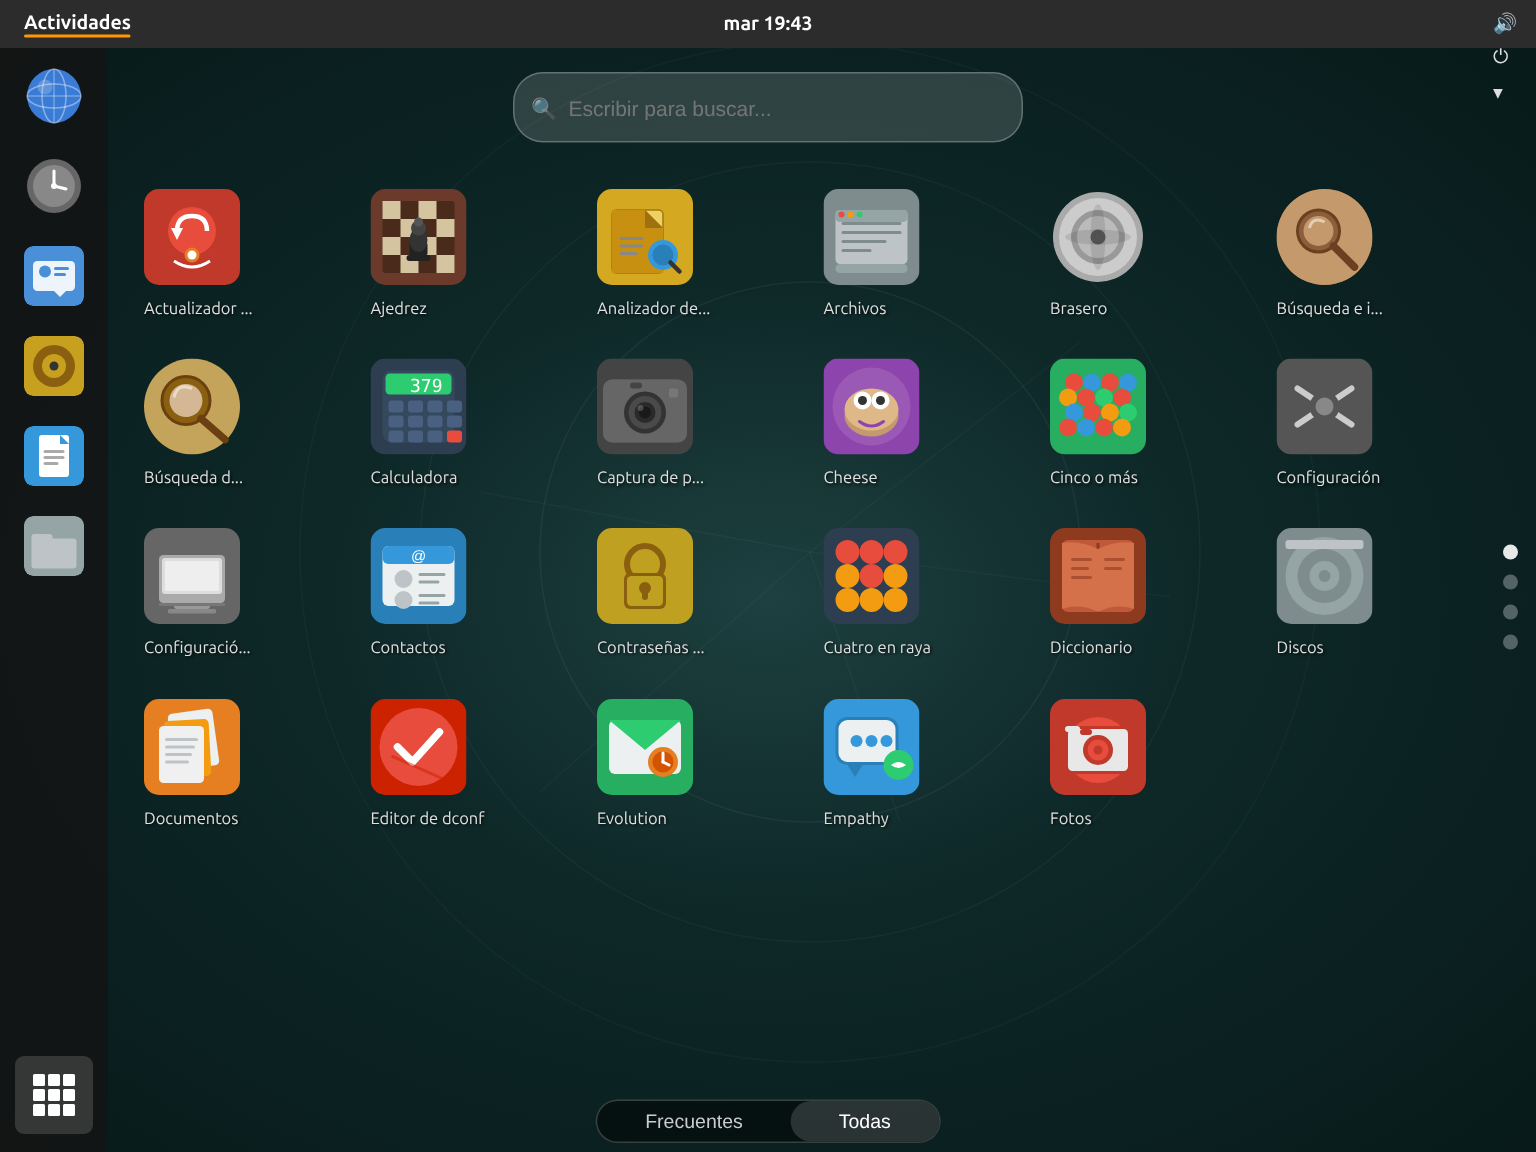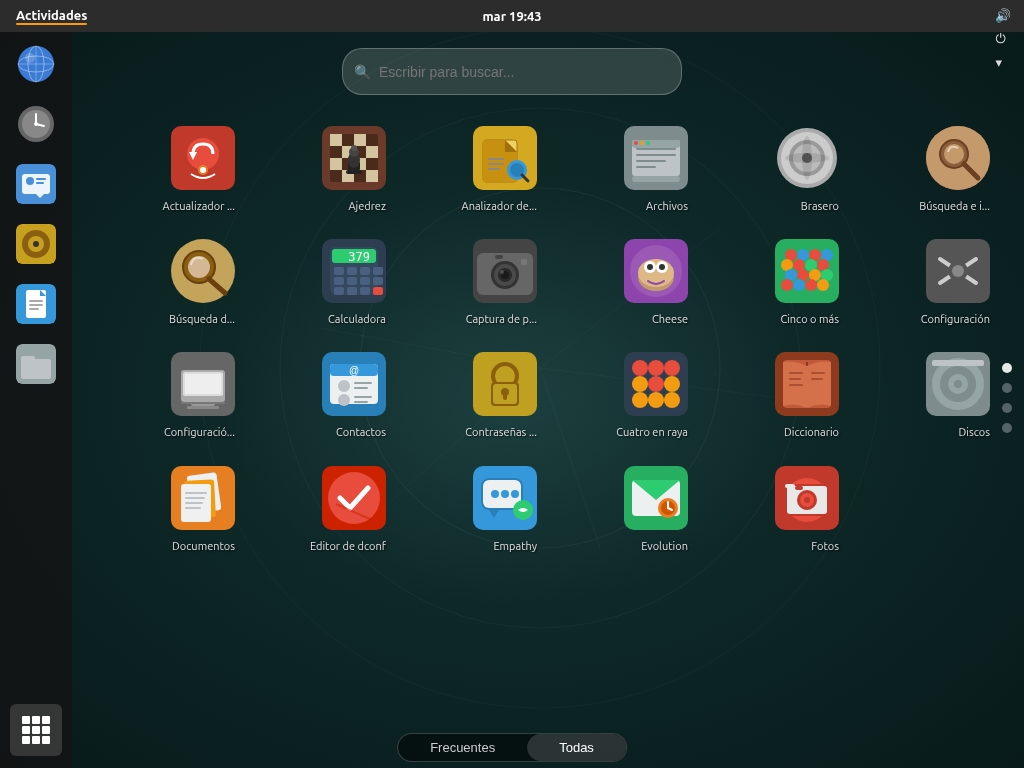--- a/index.html
+++ b/index.html
@@ -157,21 +157,21 @@
       left: 82px;
       right: 20px;
       display: grid;
       grid-template-columns: repeat(6, 1fr);
       gap: 10px 4px;
       padding: 10px;
     }
     .app-item {
       display: flex;
       flex-direction: column;
-      align-items: flex-end;
+      align-items: flex-start;
       cursor: pointer;
       padding: 8px 4px;
       border-radius: 8px;
       transition: background 0.15s;
     }
     .app-icon {
       width: 64px;
       height: 64px;
       border-radius: 10px;
       display: flex;
@@ -675,51 +675,51 @@
     <circle cx="32" cy="32" r="26" fill="#e74c3c"></circle>
     <path d="M18 32 L28 42 L46 22" fill="none" stroke="white" stroke-width="5" stroke-linecap="round" stroke-linejoin="round"></path>
     <line x1="14" y1="38" x2="50" y2="54" stroke="#cc2200" stroke-width="2" opacity="0.5"></line>
   </svg>
         </div>
         <div class="app-label">Editor de dconf</div>
       </div>
       <div class="app-item">
         <div class="app-icon">
           <svg viewBox="0 0 64 64" xmlns="http://www.w3.org/2000/svg" width="64" height="64">
+    <rect width="64" height="64" rx="10" fill="#27ae60"></rect>
+    <rect x="8" y="14" width="48" height="36" rx="4" fill="#ecf0f1"></rect>
+    <polygon points="8,14 32,34 56,14" fill="#2ecc71"></polygon>
+    <rect x="8" y="50" width="48" height="6" rx="2" fill="#27ae60" opacity="0.5"></rect>
+    <circle cx="44" cy="42" r="10" fill="#e67e22"></circle>
+    <circle cx="44" cy="42" r="7" fill="#d35400"></circle>
+    <line x1="44" y1="36" x2="44" y2="42" stroke="white" stroke-width="2" stroke-linecap="round"></line>
+    <line x1="44" y1="42" x2="48" y2="44" stroke="white" stroke-width="2" stroke-linecap="round"></line>
+  </svg>
+        </div>
+        <div class="app-label">Evolution</div>
+      </div>
+      <div class="app-item">
+        <div class="app-icon">
+          <svg viewBox="0 0 64 64" xmlns="http://www.w3.org/2000/svg" width="64" height="64">
     <rect width="64" height="64" rx="10" fill="#3498db"></rect>
     <rect x="8" y="12" width="42" height="32" rx="8" fill="#2980b9"></rect>
     <rect x="10" y="14" width="38" height="28" rx="6" fill="#ecf0f1"></rect>
     <circle cx="22" cy="28" r="4" fill="#3498db"></circle>
     <circle cx="32" cy="28" r="4" fill="#3498db"></circle>
     <circle cx="42" cy="28" r="4" fill="#3498db"></circle>
     <polygon points="16,44 26,44 21,52" fill="#2980b9"></polygon>
     <circle cx="50" cy="44" r="10" fill="#2ecc71"></circle>
     <path d="M45 44 Q50 40 55 44 Q50 48 45 44" fill="white"></path>
   </svg>
         </div>
         <div class="app-label">Empathy</div>
       </div>
       <div class="app-item">
         <div class="app-icon">
           <svg viewBox="0 0 64 64" xmlns="http://www.w3.org/2000/svg" width="64" height="64">
-    <rect width="64" height="64" rx="10" fill="#27ae60"></rect>
-    <rect x="8" y="14" width="48" height="36" rx="4" fill="#ecf0f1"></rect>
-    <polygon points="8,14 32,34 56,14" fill="#2ecc71"></polygon>
-    <rect x="8" y="50" width="48" height="6" rx="2" fill="#27ae60" opacity="0.5"></rect>
-    <circle cx="44" cy="42" r="10" fill="#e67e22"></circle>
-    <circle cx="44" cy="42" r="7" fill="#d35400"></circle>
-    <line x1="44" y1="36" x2="44" y2="42" stroke="white" stroke-width="2" stroke-linecap="round"></line>
-    <line x1="44" y1="42" x2="48" y2="44" stroke="white" stroke-width="2" stroke-linecap="round"></line>
-  </svg>
-        </div>
-        <div class="app-label">Evolution</div>
-      </div>
-      <div class="app-item">
-        <div class="app-icon">
-          <svg viewBox="0 0 64 64" xmlns="http://www.w3.org/2000/svg" width="64" height="64">
     <rect width="64" height="64" rx="10" fill="#c0392b"></rect>
     <circle cx="32" cy="34" r="22" fill="#e74c3c"></circle>
     <rect x="10" y="18" width="44" height="32" rx="4" fill="#c0392b"></rect>
     <rect x="12" y="20" width="40" height="28" rx="3" fill="#e8e8e8"></rect>
     <circle cx="32" cy="34" r="10" fill="#c0392b"></circle>
     <circle cx="32" cy="34" r="7" fill="#e74c3c"></circle>
     <circle cx="32" cy="34" r="3" fill="#c0392b"></circle>
     <rect x="20" y="20" width="8" height="4" rx="2" fill="#c0392b"></rect>
     <rect x="10" y="18" width="10" height="4" rx="2" fill="#e8e8e8"></rect>
   </svg>

